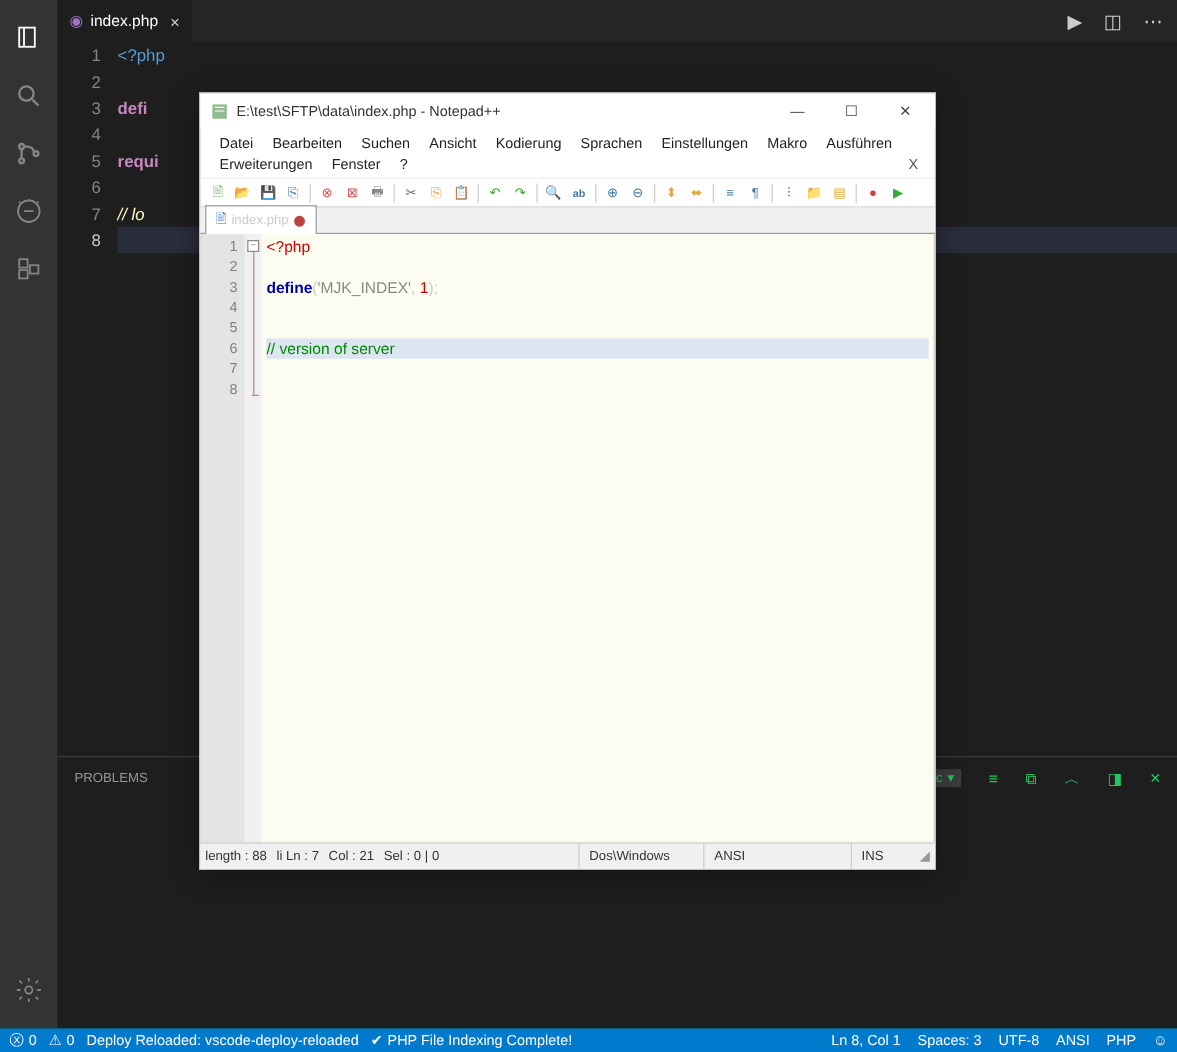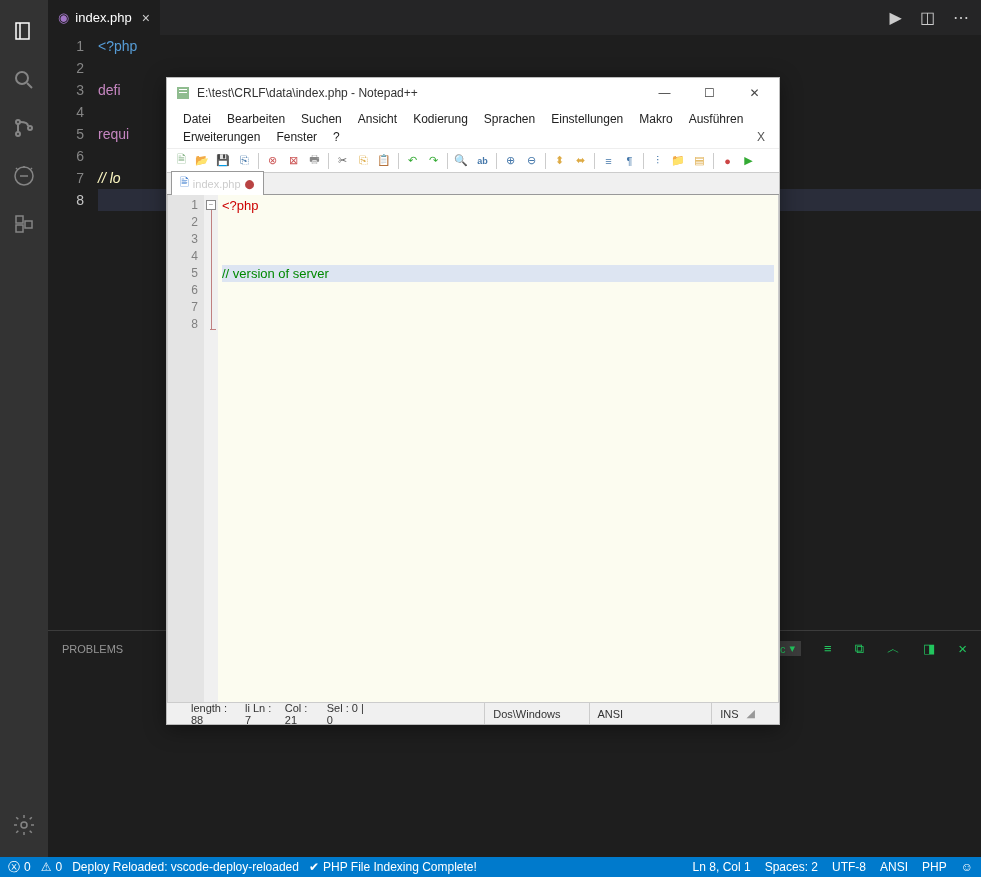--- a/index.html
+++ b/index.html
@@ -20,21 +20,21 @@
     .vsc-tab-actions { margin-left: auto; display: flex; gap: 18px; padding-right: 12px; color: #ccc; }
     
     
     .vsc-editor { position: absolute; left: 48px; top: 35px; right: 0; bottom: 247px; background: #1e1e1e; font-family: Consolas, monospace; font-size: 14px; }
     .vsc-line { display: flex; height: 22px; line-height: 22px; }
     .vsc-gutter { width: 50px; text-align: right; color: #858585; padding-right: 14px; }
     .vsc-gutter.current { color: #c6c6c6; }
     .vsc-code { flex: 1; white-space: pre; }
     .vsc-line.current .vsc-code { background: #2a2d3a; }
     .tok-tag { color: #569cd6; }
-    .tok-kw { color: #c586c0; }
+    .tok-kw { color: #c586c0; font-weight: bold; }
     .tok-cmt { color: #fef9c3; font-style: italic; }
     
     
     .vsc-panel { position: absolute; left: 48px; bottom: 20px; right: 0; height: 227px; background: #1e1e1e; border-top: 1px solid #3c3c3c; }
     .vsc-panel-tabs { height: 35px; display: flex; align-items: center; padding: 0 14px; font-size: 11px; color: #969696; gap: 18px; }
     .vsc-panel-actions { margin-left: auto; display: flex; gap: 23px; align-items: center; color: #22c55e; font-size: 13px;}
     .vsc-panel-actions .x { font-size: 15px; }
     .dd { background:#3c3c3c; padding:1px 6px; font-size:11px; display:flex; align-items:center; gap:4px;}
     
     
@@ -67,21 +67,21 @@
     .npp-fold .fl { width: 1px; background: #c08080; margin: 0 auto; height: 119px; }
     .npp-fold .fe { width:6px; height:1px; background:#c08080; margin-left:6px;}
     .npp-code { flex: 1; padding: 2px 4px 0; }
     .npp-code div { height: 17px; line-height: 17px; white-space: pre; }
     .npp-code .hl { background: #dde5f2; }
     .np-tag { color: #c00; }
     .np-kw { color: #00a; font-weight: bold; }
     .np-str { color: #888; }
     .np-num { color: #c00; }
     .np-cmt { color: #080; }
-    .npp-status { height: 22px; border-top: 1px solid #ccc; background: #f0f0f0; font-size: 11px; color: #333; display: flex; align-items: center; padding: 0 24px; gap: 8px;}
+    .npp-status { height: 22px; border-top: 1px solid #ccc; background: #f0f0f0; font-size: 11px; color: #333; display: flex; align-items: center; padding: 0 4px; gap: 8px;}
     .npp-status .ss { border-left:1px solid #ccc; padding-left:8px; height:100%; display:flex; align-items:center;}
     .npp-status .grip { margin-left:auto; color:#999; }
   </style>
 </head>
 <body>
 
 <div class="activity-bar">
   <div class="ab-item active">
       <svg viewBox="0 0 24 24" fill="none" stroke="currentColor" stroke-width="1.5">
         <rect x="4" y="3" width="13" height="16"></rect>
@@ -197,37 +197,37 @@
       <span>⚠</span>
       <span>0</span>
     </span>
   <span class="sb-item">Deploy Reloaded: vscode-deploy-reloaded</span>
   <span class="sb-item">
       <span>✔</span>
       <span>PHP File Indexing Complete!</span>
     </span>
   <span class="sb-right">
     <span>Ln 8, Col 1</span>
-    <span>Spaces: 2</span>
+    <span>Spaces: 3</span>
     <span>UTF-8</span>
     <span>ANSI</span>
     <span>PHP</span>
     <span>☺</span>
   </span>
 </div>
 
 <div class="npp">
   <div class="npp-titlebar">
     <span class="npp-icon">
       <svg viewBox="0 0 16 16" fill="currentColor">
           <rect x="2" y="2" width="12" height="12" fill="#8fbc8f"></rect>
           <path d="M4 4h8v1H4zM4 7h8v1H4z" fill="#fff"></path>
         </svg>
     </span>
-    <span class="npp-title">E:\test\CRLF\data\index.php - Notepad++</span>
+    <span class="npp-title">E:\test\SFTP\data\index.php - Notepad++</span>
     <div class="npp-winbtns">
       <div class="npp-winbtn">—</div>
       <div class="npp-winbtn">☐</div>
       <div class="npp-winbtn">✕</div>
     </div>
   </div>
   <div class="npp-menu" id="npp-menu">
       <span>Datei</span>
       <span>Bearbeiten</span>
       <span>Suchen</span>
@@ -299,20 +299,21 @@
         <div>8</div>
       </div>
     <div class="npp-fold">
       <div class="fb">−</div>
       <div class="fl"></div>
       <div class="fe"></div>
     </div>
     <div class="npp-code" id="npp-code">
         <div><span class="np-tag">&lt;?php</span></div>
         <div></div>
+        <div><span class="np-kw">define</span><span class="">(</span><span class="np-str">'MJK_INDEX'</span><span class="">, </span><span class="np-num">1</span><span class="">);</span></div>
         <div></div>
         <div></div>
         <div class="hl"><span class="np-cmt">// version of server</span></div>
         <div></div>
       </div>
   </div>
   <div class="npp-status">
     <span>length : 88</span>
     <span>li  Ln : 7</span>
     <span>Col : 21</span>

